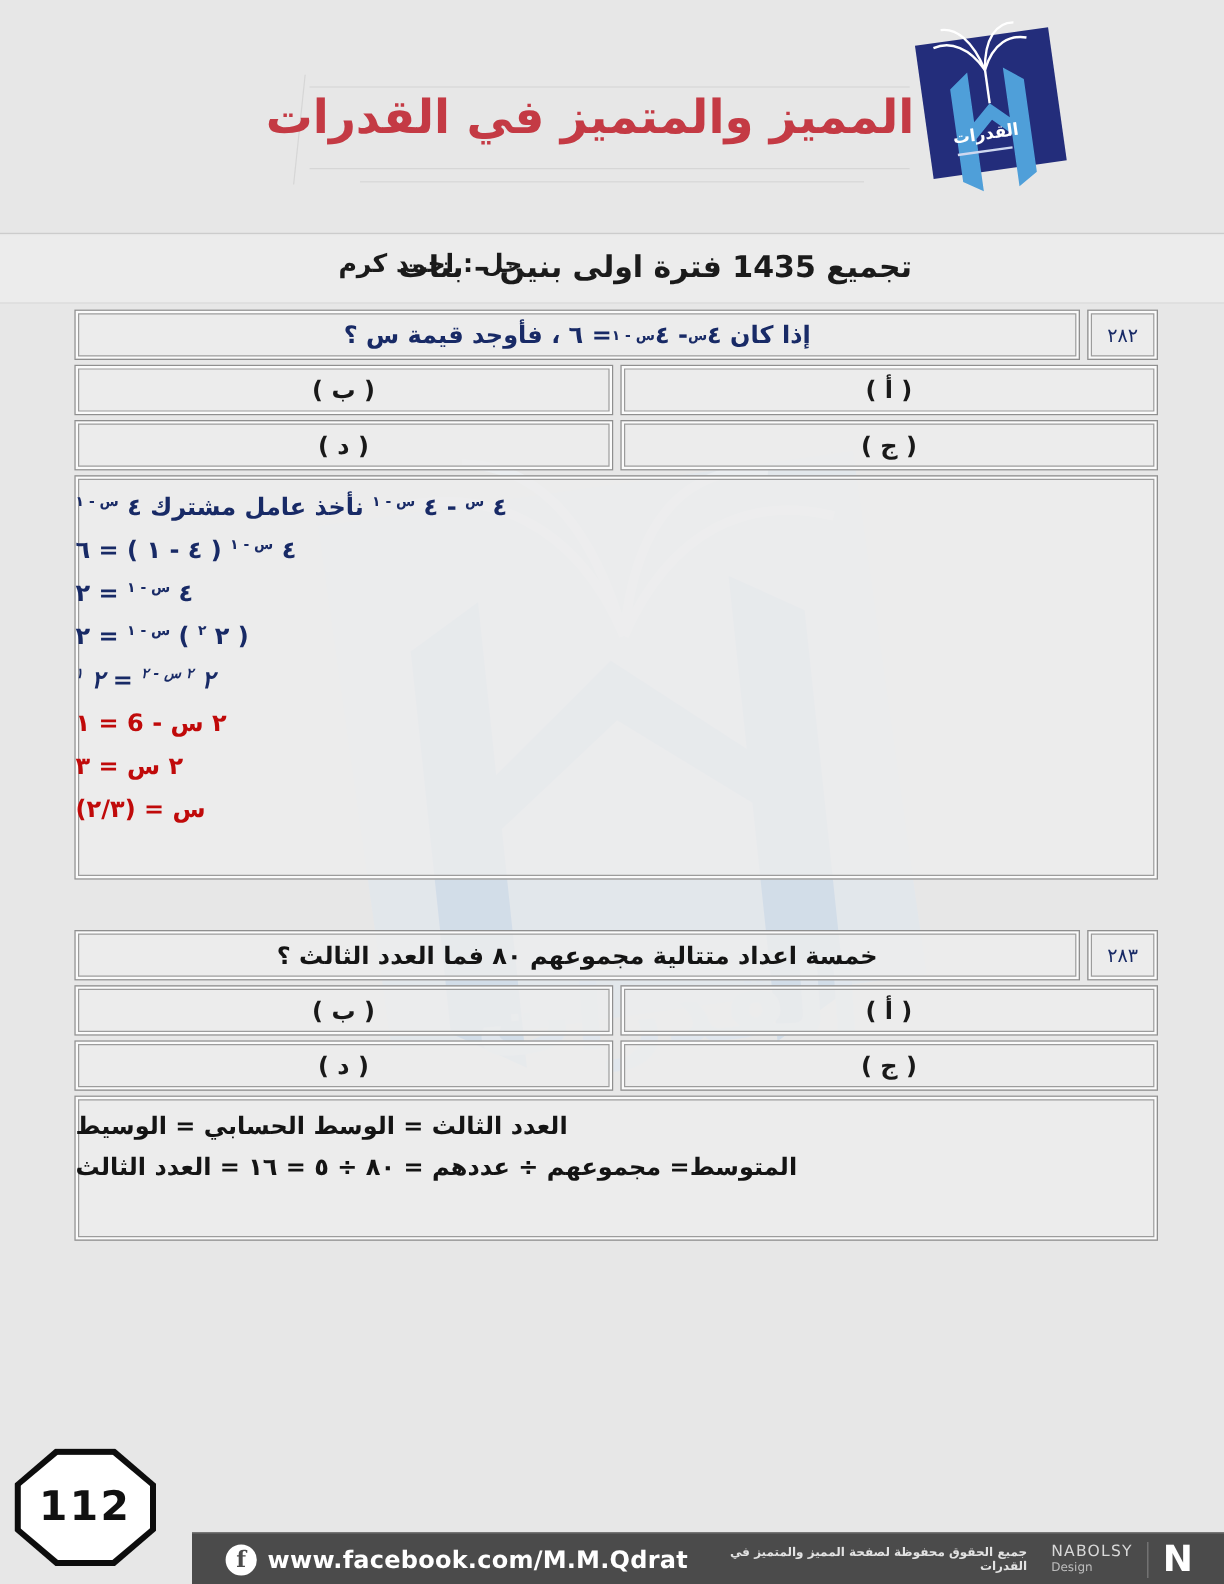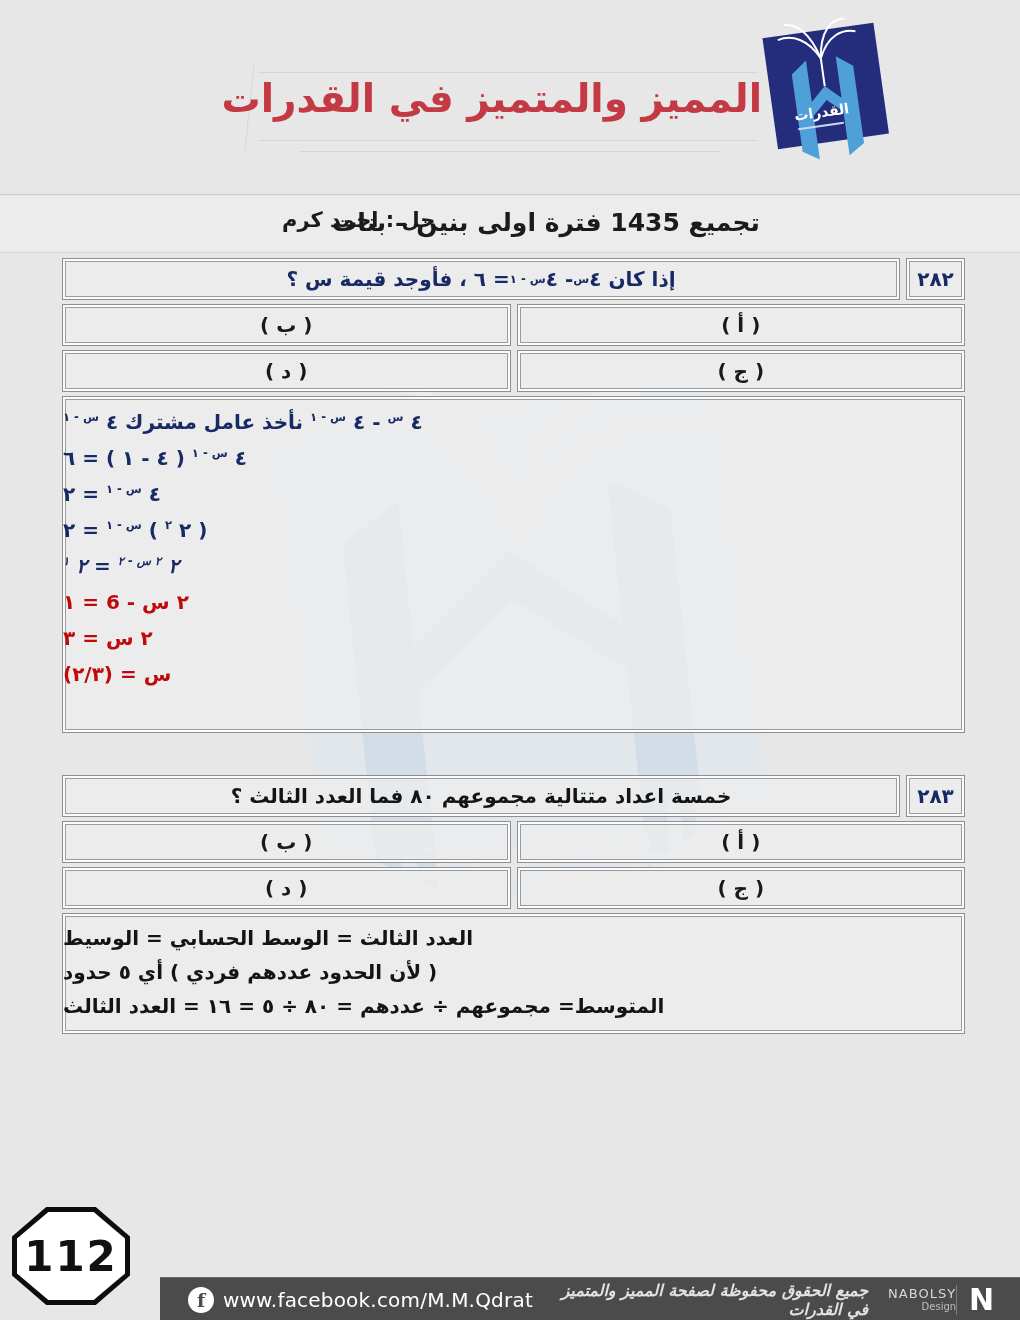--- a/index.html
+++ b/index.html
@@ -39,56 +39,56 @@
   .qblock{position:absolute;left:62px;width:903px;z-index:2;direction:rtl;}
   .q282{top:258px;}
   .q283{top:775px;}
   .qrow{display:flex;gap:6px;margin-bottom:4px;}
   .box{
     background:rgba(237,237,237,0.78);
     border:1px solid #8f8f8f;
     box-shadow:inset 0 0 0 2px #fbfbfb, inset 0 0 0 3px #9c9c9c;
   }
   .qrow .box{height:40px;display:flex;align-items:center;justify-content:center;}
-  .qnum{width:57px;font-size:20px;font-weight:700;}
+  .qnum{width:57px;font-size:16px;font-weight:400;}
   .qtitle{flex:1;font-size:20px;font-weight:700;}
   .opt{flex:1;font-size:20px;font-weight:700;color:#191919;}
   .sol{padding-top:7px;}
   .sol282{height:328px;}
   .sol283{height:112px;}
   .mline{height:36px;line-height:36px;text-align:left;font-weight:700;font-size:20px;direction:rtl;}
   .sol283 .mline{height:34px;line-height:34px;}
   sup{font-size:.58em;line-height:0;vertical-align:super;}
 
   
   .octo-outer{
     position:absolute;left:12px;top:1207px;width:118px;height:98px;background:#0d0d0d;z-index:3;
     clip-path:polygon(29% 0,71% 0,100% 30%,100% 70%,71% 100%,29% 100%,0 70%,0 30%);
   }
   .octo-inner{
     position:absolute;inset:5px;background:#ffffff;
     clip-path:polygon(29% 0,71% 0,100% 30%,100% 70%,71% 100%,29% 100%,0 70%,0 30%);
     display:flex;align-items:center;justify-content:center;
-    font-size:42px;font-weight:700;color:#111;letter-spacing:2px;
+    font-size:34px;font-weight:700;color:#111;letter-spacing:2px;
   }
 
   
   .footer{
     position:absolute;left:160px;top:1277px;width:860px;height:43px;background:#4b4b4b;z-index:3;
     display:flex;align-items:center;direction:ltr;border-top:1px solid #6a6a6a;
   }
   .fb-icon{
     width:26px;height:26px;border-radius:50%;background:#ffffff;color:#4b4b4b;
     display:flex;align-items:center;justify-content:center;
     font-family:"DejaVu Serif","Liberation Serif",serif;font-weight:700;font-size:19px;
     margin-left:28px;margin-right:9px;flex:0 0 auto;
   }
-  .fb-url{color:#ffffff;font-size:20px;font-weight:400;letter-spacing:.2px;}
-  .rights{color:#e2e2e2;font-size:16px;font-weight:700;direction:rtl;margin:0 auto;padding:0 20px;font-style:italic;}
-  .brand{display:flex;flex-direction:column;align-items:flex-end;line-height:1.1;}
+  .fb-url{color:#ffffff;font-size:20px;font-weight:700;letter-spacing:.2px;}
+  .rights{color:#e2e2e2;font-size:10px;font-weight:700;direction:rtl;margin:0 auto;padding:0 20px;}
+  .brand{display:flex;flex-direction:column;margin-right:12px;line-height:1.1;}
   .brand-top{color:#d8d8d8;font-size:13px;letter-spacing:1px;}
   .brand-bottom{color:#bdbdbd;font-size:10px;}
   .brand-divider{width:1px;height:30px;background:#7d7d7d;margin-right:12px;}
   .brand-letter{color:#ffffff;font-size:30px;font-weight:700;margin-right:26px;}
 </style>
 </head>
 <body>
 
 <div class="page">
 
@@ -173,21 +173,20 @@
     <div class="qrow">
       <div class="box opt">( أ )</div>
       <div class="box opt">( ب )</div>
     </div>
     <div class="qrow">
       <div class="box opt">( ج )</div>
       <div class="box opt">( د )</div>
     </div>
     <div class="box sol sol283">
         <div class="mline" style="color: rgb(20, 20, 20);">العدد الثالث = الوسط الحسابي = الوسيط</div>
-        <div class="mline" style="color: rgb(20, 20, 20);">( لأن الحدود عددهم فردي ) أي  ٥  حدود</div>
         <div class="mline" style="color: rgb(20, 20, 20);">المتوسط= مجموعهم ÷ عددهم  =  ٨٠ ÷ ٥ = ١٦ = العدد الثالث</div>
       </div>
   </section>
 
   <div class="octo-outer">
     <div class="octo-inner">112</div>
   </div>
 
   <div class="footer">
     <span class="fb-icon">f</span>

